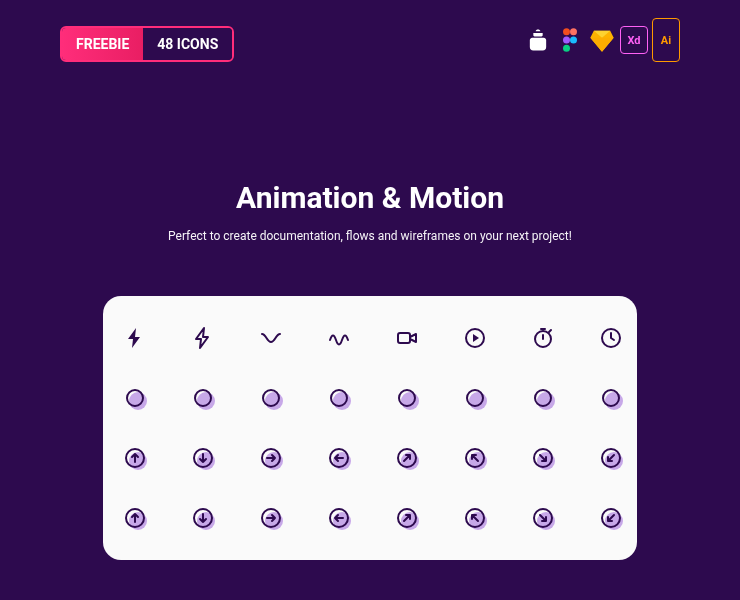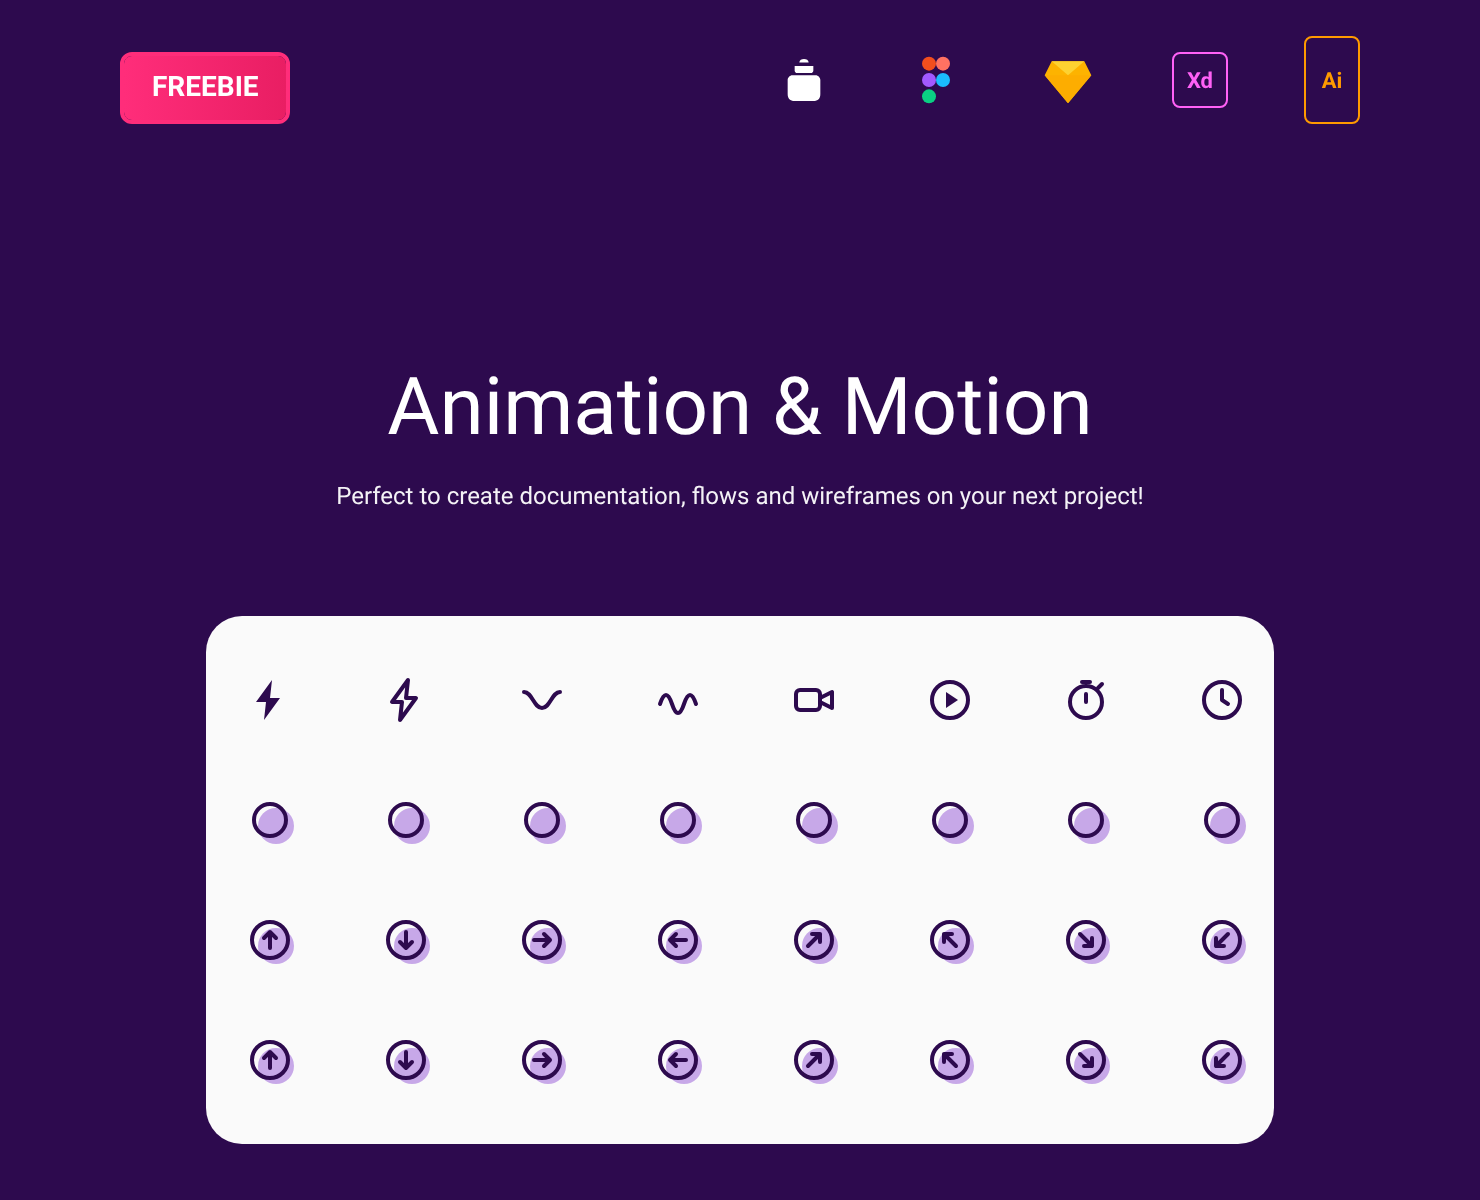--- a/index.html
+++ b/index.html
@@ -1,39 +1,40 @@
 <!DOCTYPE html>
 <html><head>
 <meta charset="utf-8">
 <style>
 *{margin:0;padding:0;box-sizing:border-box}
 body{background:#2d0a4e;font-family:-apple-system,BlinkMacSystemFont,'Segoe UI',Roboto,sans-serif;width:740px;height:600px;overflow:hidden}
 .header{display:flex;justify-content:space-between;align-items:flex-end;padding:18px 60px}
 .badge{display:flex;border:2px solid #ff2d7a;border-radius:6px;overflow:hidden;font-weight:700;font-size:14px}
 .badge-l{background:linear-gradient(90deg,#ff2d7a,#e91e63);color:#fff;padding:8px 14px}
 .badge-r{background:#2d0a4e;color:#fff;padding:8px 14px}
-.apps{display:flex;gap:38px;align-items:center}
+.apps{display:flex;gap:4px;align-items:center}
 .app{width:28px;height:28px;display:flex;align-items:center;justify-content:center}
 .hero{text-align:center;color:#fff;padding:100px 20px 50px}
-.hero h1{font-size:40px;font-weight:400;margin-bottom:12px}
+.hero h1{font-size:30px;font-weight:700;margin-bottom:12px}
 .hero p{font-size:12px;opacity:.95;line-height:1.6;max-width:420px;margin:0 auto}
 .card{background:#fafafa;border-radius:18px;width:534px;margin:0 auto;padding:30px 20px}
 .grid{display:grid;grid-template-columns:repeat(8,1fr);gap:36px 44px;justify-items:center}
 .ico{width:24px;height:24px;position:relative}
 .ico svg{width:24px;height:24px;stroke:#2d0a4e;stroke-width:2;fill:none;stroke-linecap:round;stroke-linejoin:round;position:relative;z-index:2}
 .ico .blob{position:absolute;width:18px;height:18px;background:#c7a8e8;border-radius:50%;top:6px;left:6px;z-index:1}
 .xd{border:1px solid #ff61f6;border-radius:4px;width:28px;height:28px;display:flex;align-items:center;justify-content:center;color:#ff61f6;font-size:11px;font-weight:700}
 .ai{border:1px solid #ff9a00;border-radius:4px;width:28px;height:44px;display:flex;align-items:center;justify-content:center;color:#ff9a00;font-size:11px;font-weight:700}
 </style>
 </head>
 <body>
 
 <div class="header">
   <div class="badge">
     <span class="badge-l">FREEBIE</span>
+    <span class="badge-r">48 ICONS</span>
   </div>
   <div class="apps">
     <div class="app">
         <svg viewBox="0 0 24 24">
           <path fill="#fff" stroke="none" d="M12 3c-1 0-2 .5-2 1.5h4c0-1-1-1.5-2-1.5zm-4 3v2c0 .5.5 1 1 1h6c.5 0 1-.5 1-1V6H8zm-1 4c-1 0-2 1-2 2v6c0 2 1 3 3 3h8c2 0 3-1 3-3v-6c0-1-1-2-2-2H7z"></path>
         </svg>
       </div>
     <div class="app">
         <svg viewBox="0 0 24 24">
           <circle cx="9" cy="5" r="3" fill="#f24e1e"></circle>

